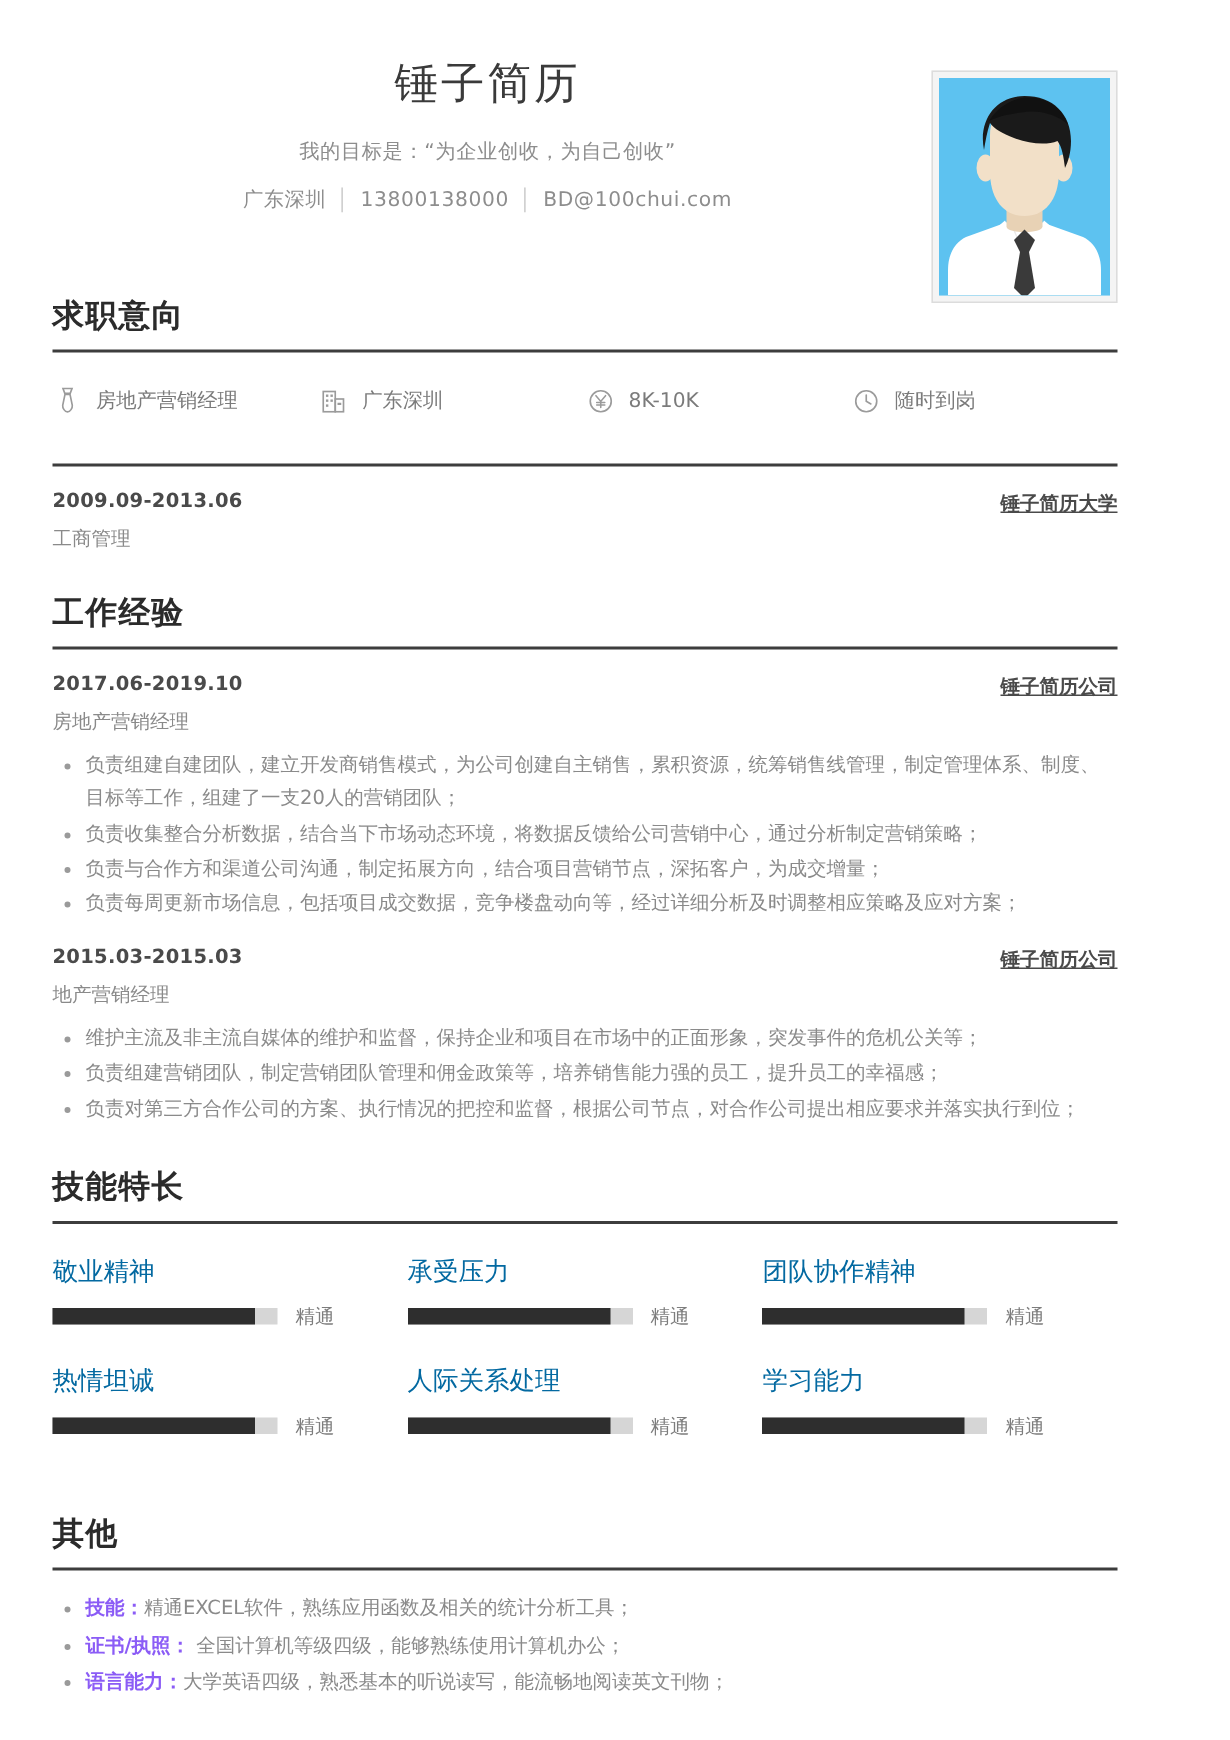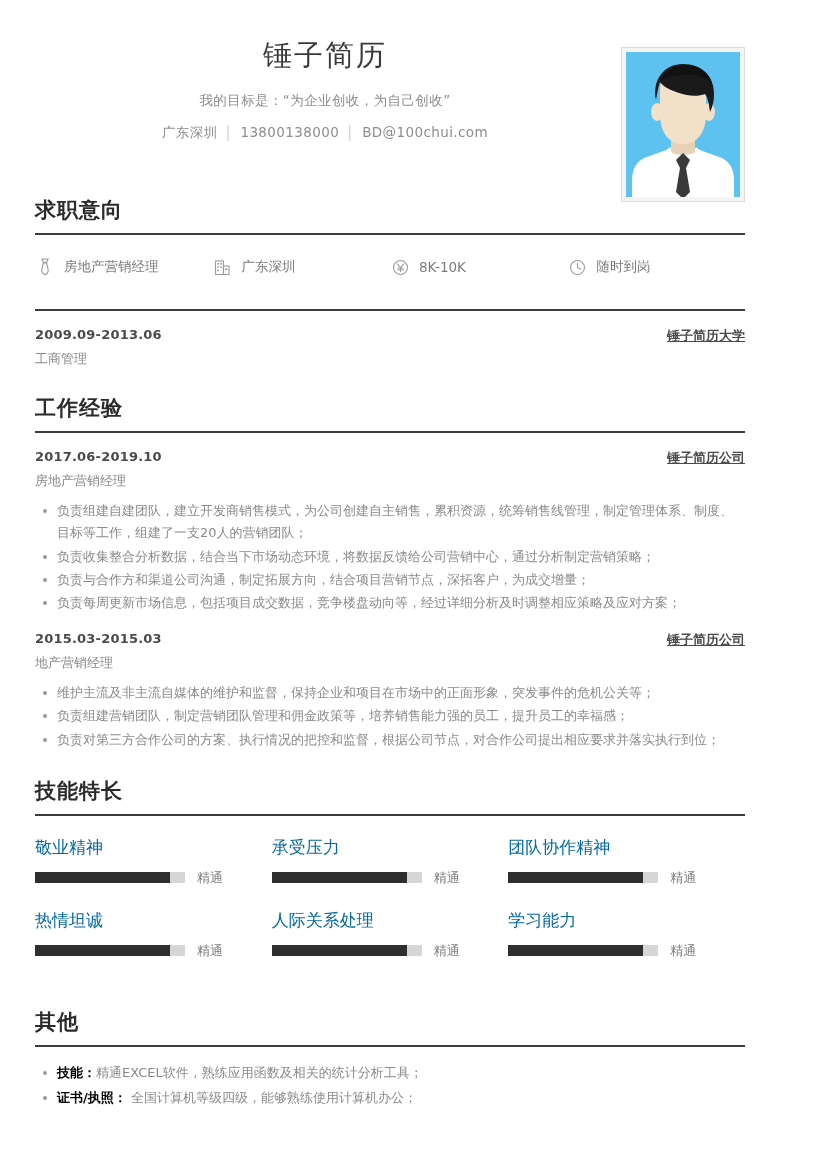--- a/index.html
+++ b/index.html
@@ -228,21 +228,21 @@
     position: absolute;
     left: 8px;
     top: 10px;
     width: 4px;
     height: 4px;
     border-radius: 50%;
     background: #9a9a9a;
   }
   .other-label {
     font-weight: bold;
-    color: #000000;
+    color: #8b5cf6;
   }
 </style>
 </head>
 <body>
 
 <div class="page">
 
   <div class="header">
     <div class="header-center">
       <h1 class="resume-name">锤子简历</h1>
@@ -440,17 +440,18 @@
     </div>
   </div>
 
   <div class="section">
     <div class="section-title">其他</div>
     <div class="section-rule"></div>
 
     <ul class="other-list">
       <li><span class="other-label">技能：</span><span>精通EXCEL软件，熟练应用函数及相关的统计分析工具；</span></li>
       <li><span class="other-label">证书/执照：</span><span> 全国计算机等级四级，能够熟练使用计算机办公；</span></li>
+      <li><span class="other-label">语言能力：</span><span>大学英语四级，熟悉基本的听说读写，能流畅地阅读英文刊物；</span></li>
 
     </ul>
   </div>
 
 </div>
 
 </body></html>

